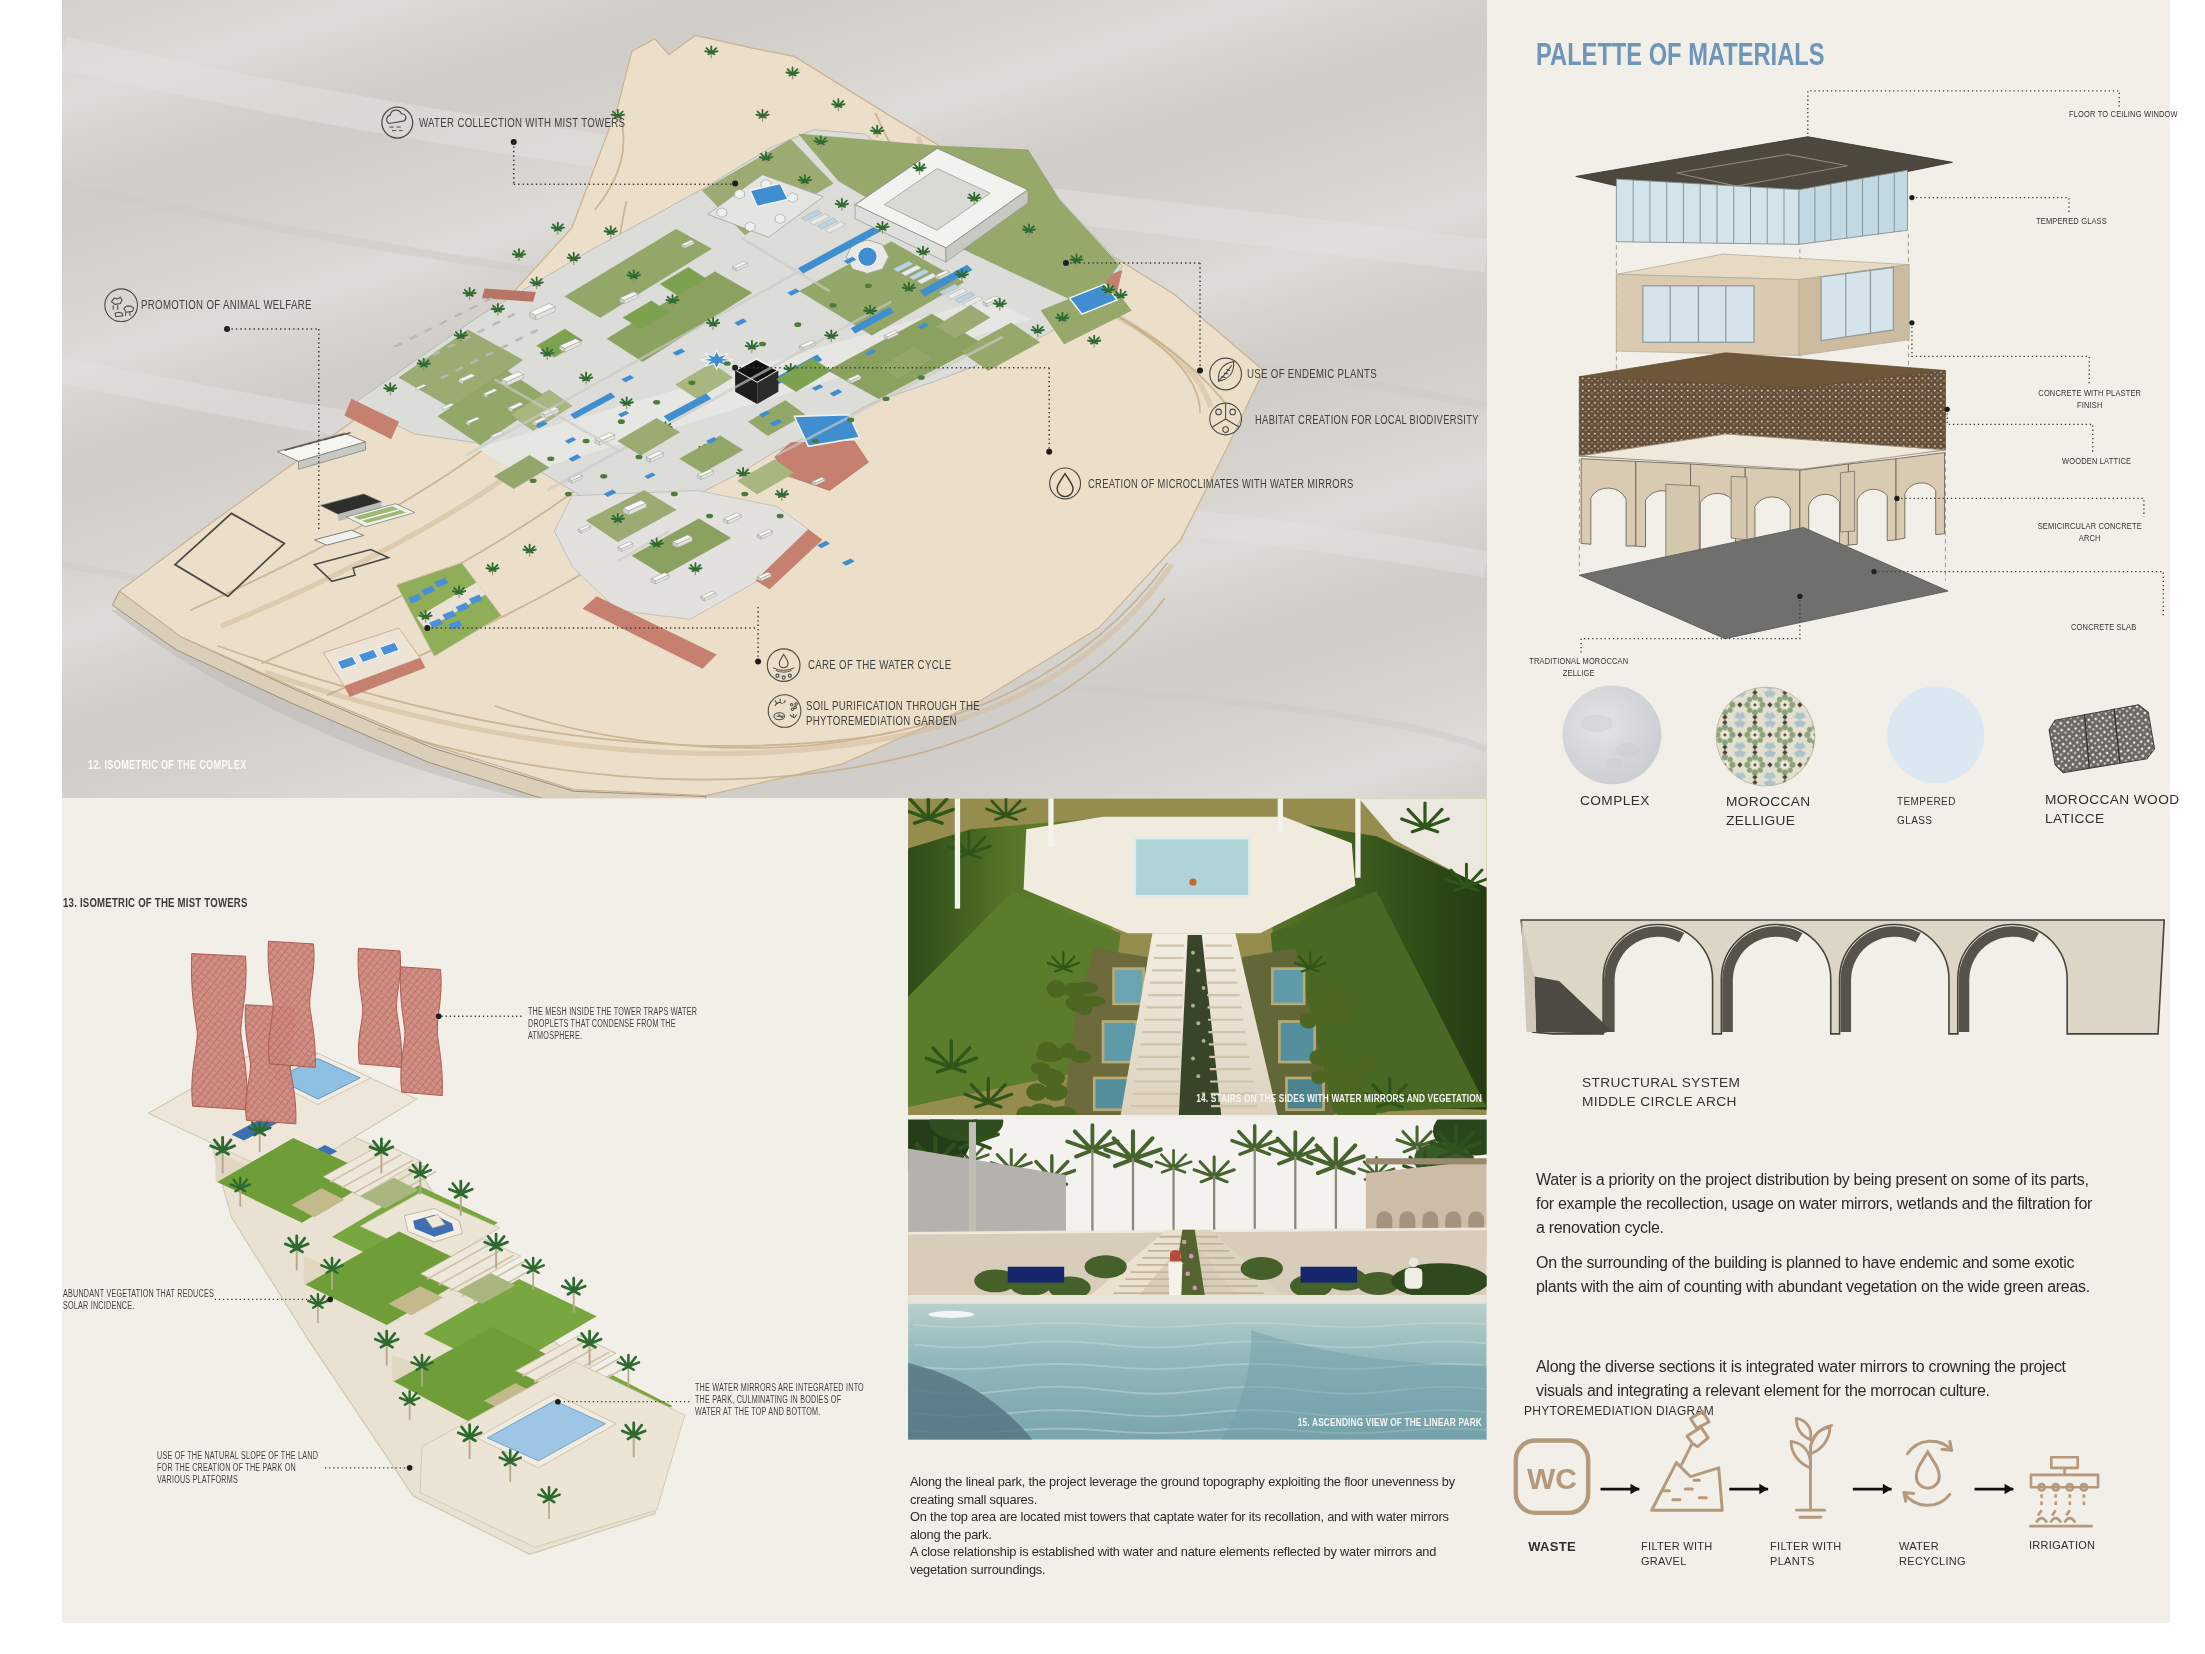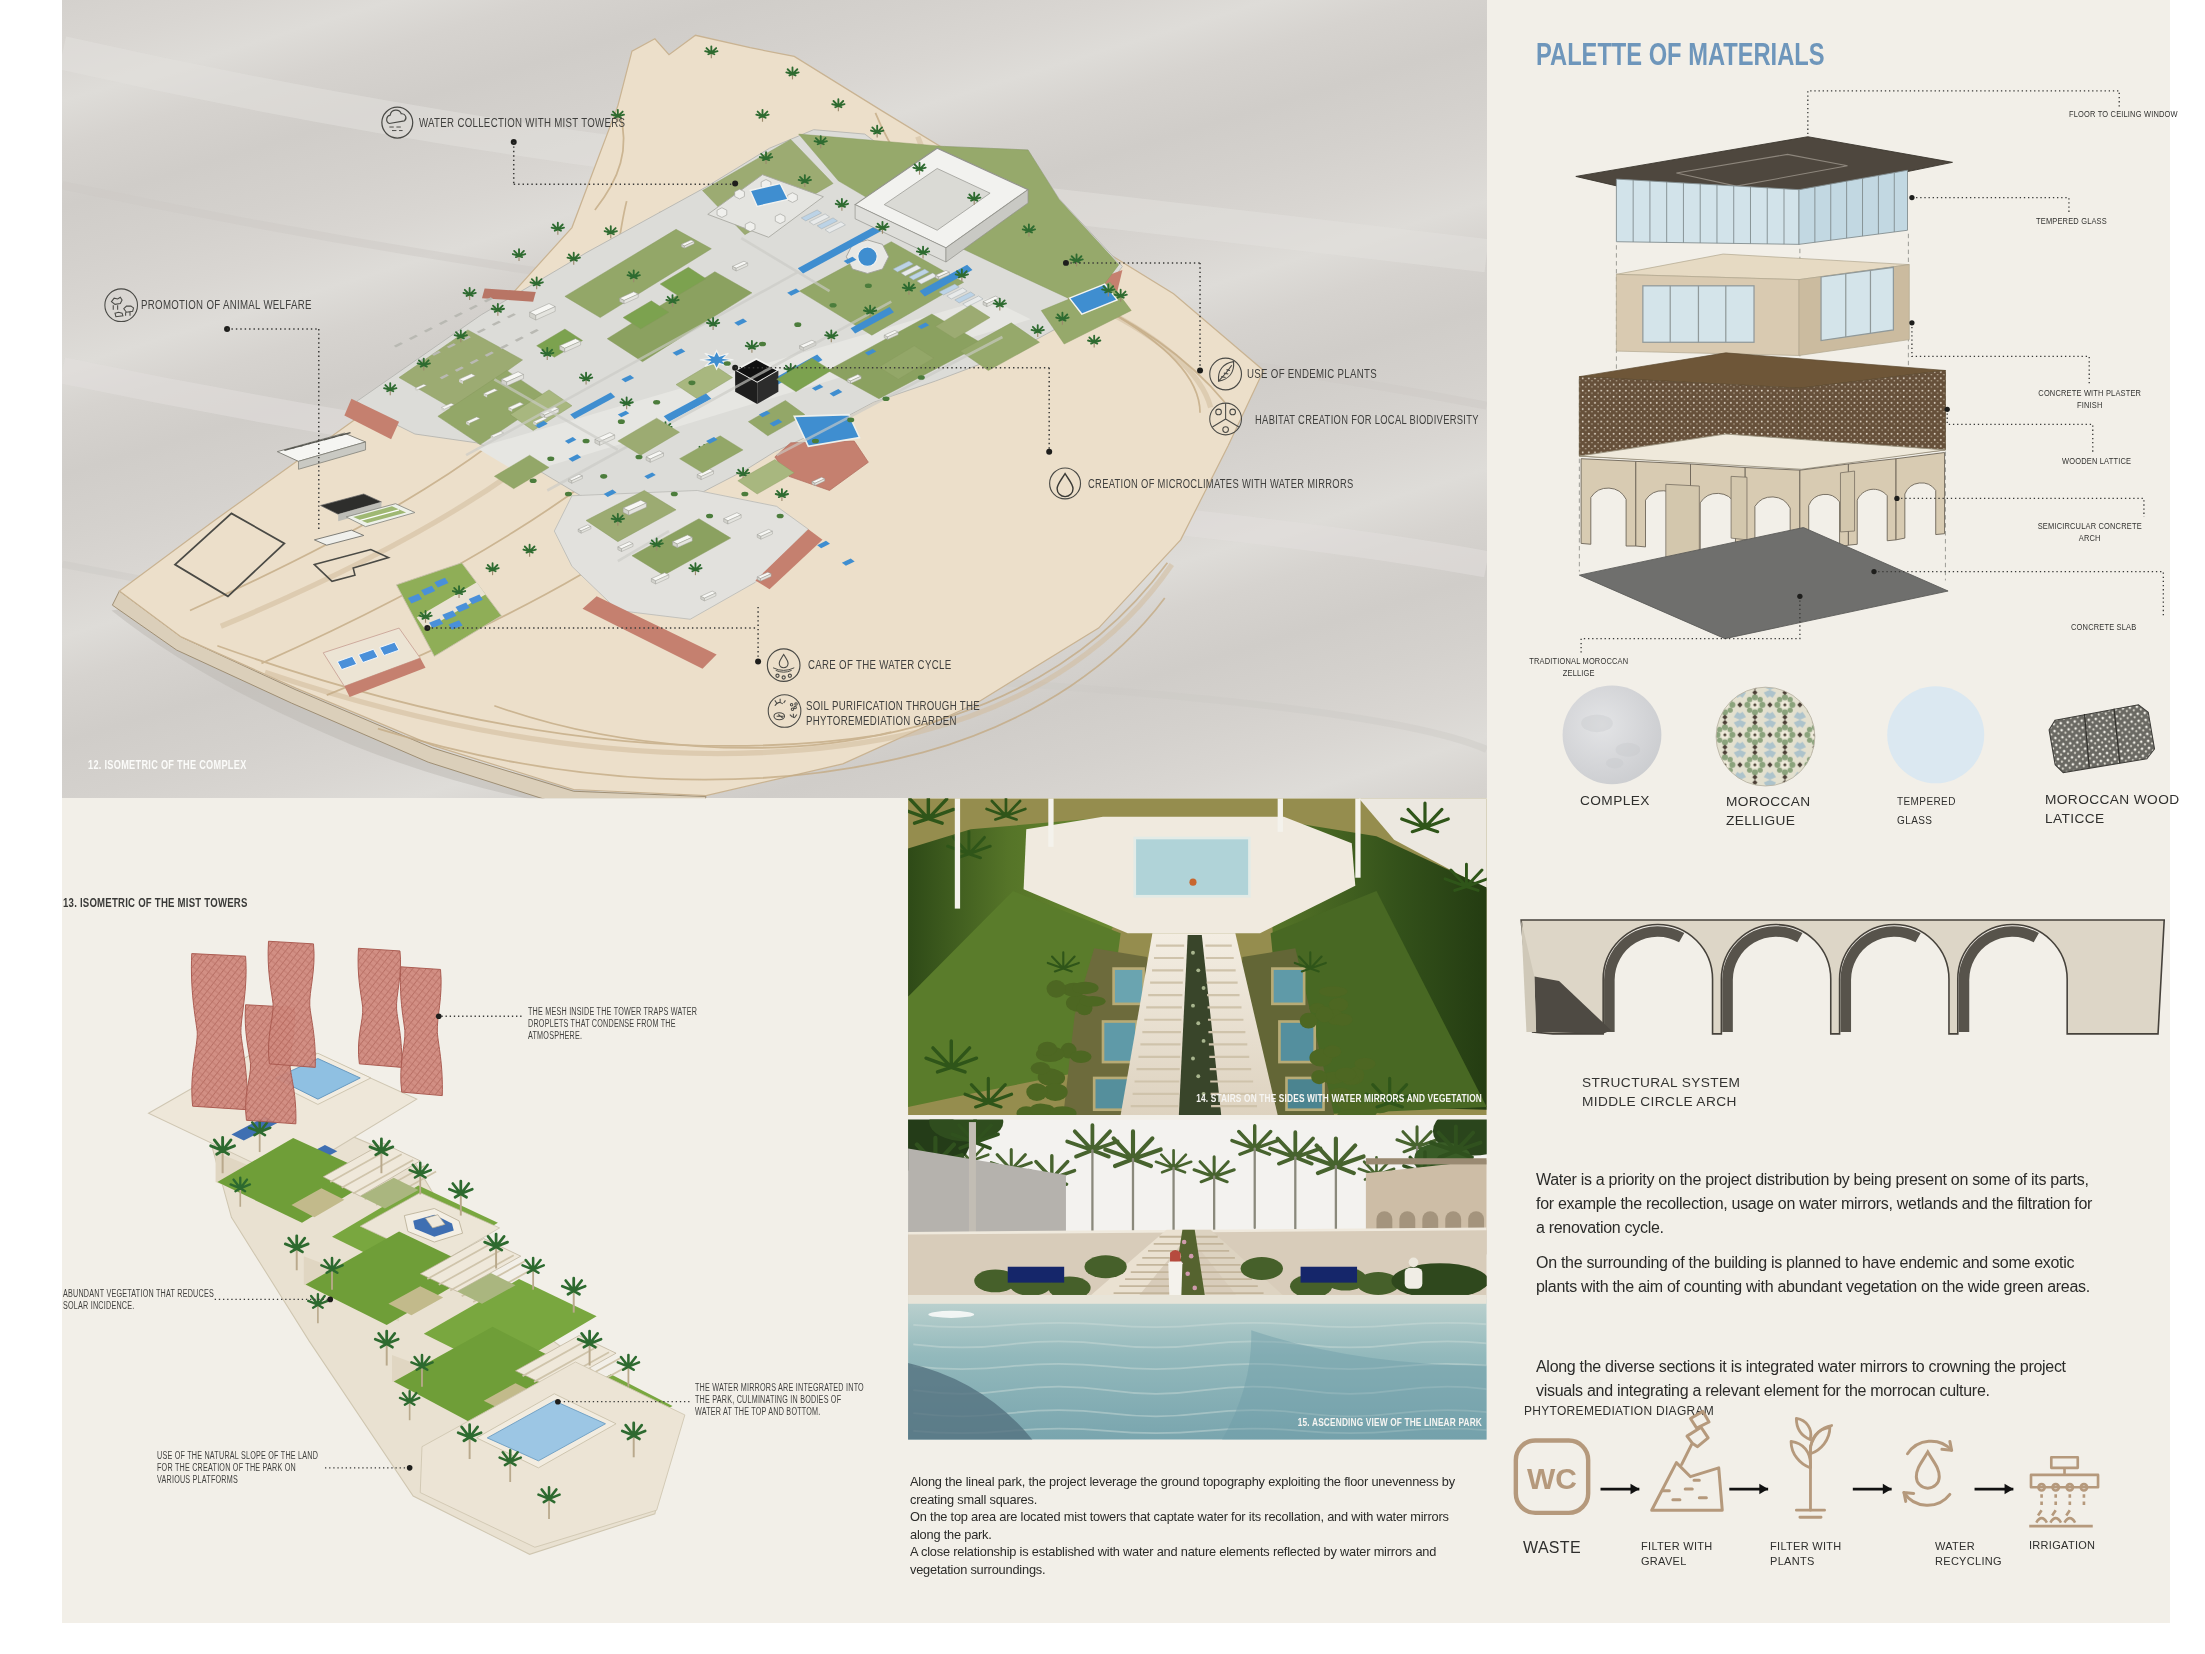--- a/index.html
+++ b/index.html
@@ -1224,22 +1224,22 @@
 <circle cx="2314" cy="1686" r="3.6"></circle>
         <circle cx="2330" cy="1686" r="3.6"></circle>
         <circle cx="2346" cy="1686" r="3.6"></circle>
         <circle cx="2362" cy="1686" r="3.6"></circle>
 <path d="M2314,1694 l0,16 M2330,1694 l0,16 M2346,1694 l0,16 M2362,1694 l0,16" stroke-dasharray="4 4"></path>
 <path d="M2308,1726 q6,-10 12,0 M2310,1718 l4,-6 M2324,1726 q6,-10 12,0 M2326,1718 l4,-6 M2340,1726 q6,-10 12,0 M2342,1718 l4,-6"></path>
 <line x1="2300" y1="1730" x2="2372" y2="1730"></line>
 </g>
 </svg>
 
-<div class="lbl" style="left:1514px;top:1539px;font-size:16px;font-weight:400;color:#2f2f2d;letter-spacing:0.3px;width:76px;text-align:center;">WASTE</div>
+<div class="lbl" style="left:1514px;top:1539px;font-size:13px;font-weight:700;color:#2f2f2d;letter-spacing:0.3px;width:76px;text-align:center;">WASTE</div>
 
 <div class="lbl" style="left:1641px;top:1539px;font-size:11px;font-weight:400;color:#2f2f2d;letter-spacing:0.3px;line-height:15.4px;width:92px;">FILTER WITH<br>GRAVEL</div>
 
 <div class="lbl" style="left:1770px;top:1539px;font-size:11px;font-weight:400;color:#2f2f2d;letter-spacing:0.3px;line-height:15.4px;width:92px;">FILTER WITH<br>PLANTS</div>
 
-<div class="lbl" style="left:1899px;top:1539px;font-size:11px;font-weight:400;color:#2f2f2d;letter-spacing:0.3px;line-height:15.4px;width:97px;margin-left:36px;">WATER<br>RECYCLING</div>
+<div class="lbl" style="left:1899px;top:1539px;font-size:11px;font-weight:400;color:#2f2f2d;letter-spacing:0.3px;line-height:15.4px;width:97px;">WATER<br>RECYCLING</div>
 
 <div class="lbl" style="left:2029px;top:1539px;font-size:11px;font-weight:400;color:#2f2f2d;letter-spacing:0.3px;width:97px;">IRRIGATION</div>
 </div>
 
 </body></html>

